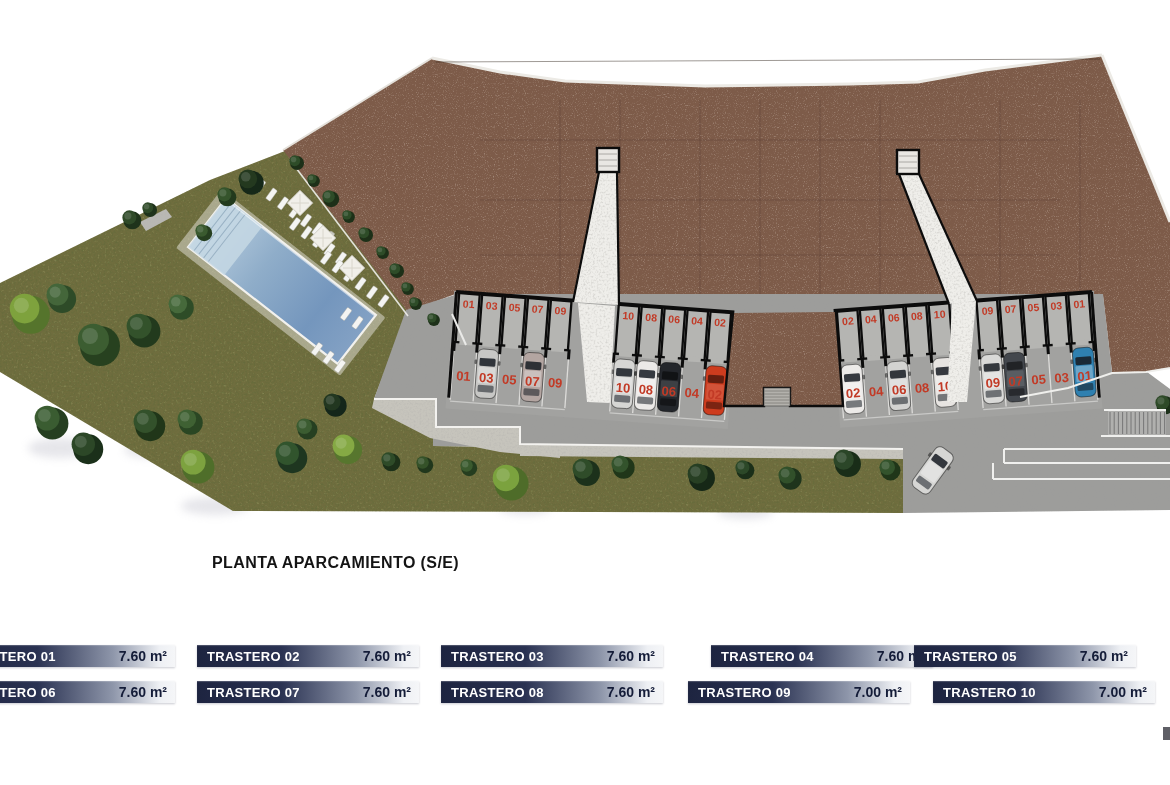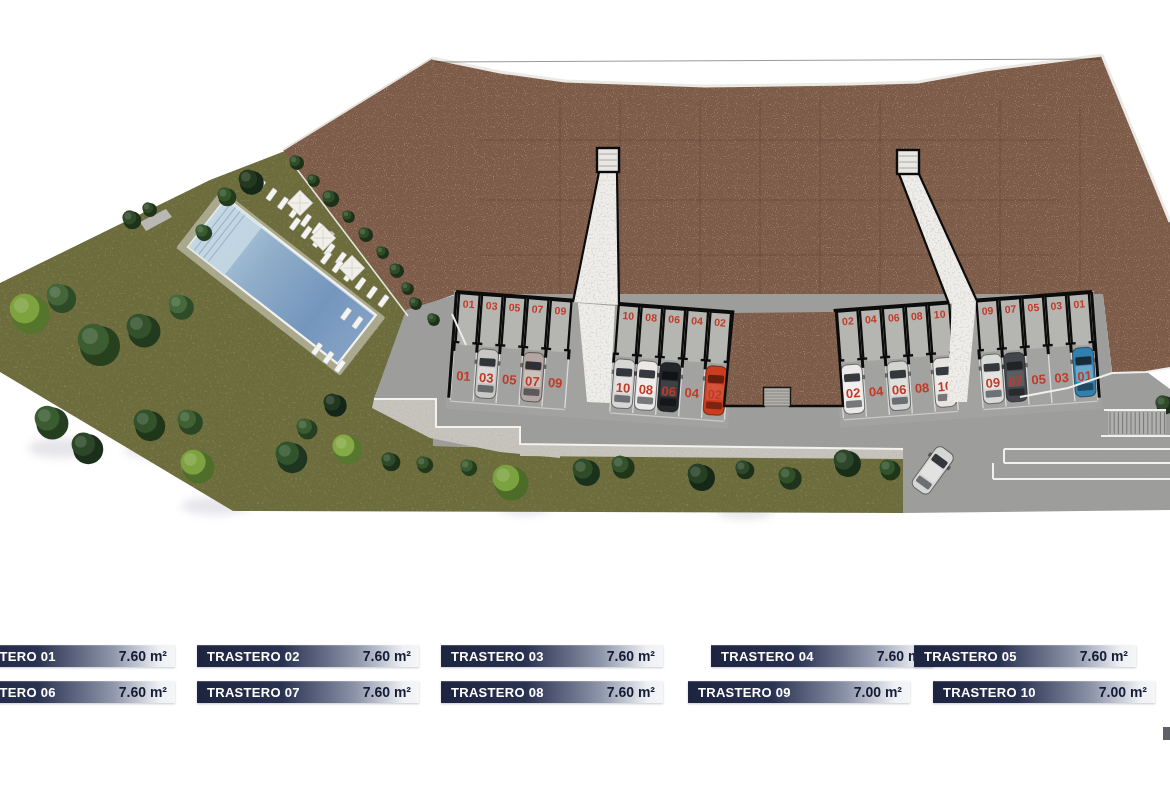--- a/index.html
+++ b/index.html
@@ -643,20 +643,21 @@
         <g>
           <rect x="922.5" y="446" width="21" height="49" rx="6" fill="#d6d6d4" stroke="rgba(0,0,0,.45)" stroke-width="1"></rect>
           <rect x="925" y="455" width="16" height="8" rx="1.5" fill="#161b22" opacity="0.85"></rect>
           <rect x="924.5" y="464" width="17" height="16" rx="1" fill="#ffffff" opacity="0.3"></rect>
           <rect x="925" y="482" width="16" height="7" rx="1.5" fill="#161b22" opacity="0.55"></rect>
           <rect x="920" y="457" width="2.6" height="4.5" rx="1" fill="rgba(40,40,40,.6)"></rect>
           <rect x="943.4" y="457" width="2.6" height="4.5" rx="1" fill="rgba(40,40,40,.6)"></rect>
         </g>
       </g>
     </svg>
+  <div class="plan-title">PLANTA APARCAMIENTO (S/E)</div>
   <div class="legend">
       <div class="bar" style="left: -47px; top: 645px;">
         <span class="lbl">TRASTERO 01</span>
         <span class="val">7.60 m²</span>
       </div>
       <div class="bar" style="left: 197px; top: 645px;">
         <span class="lbl">TRASTERO 02</span>
         <span class="val">7.60 m²</span>
       </div>
       <div class="bar" style="left: 441px; top: 645px; text-align: right;">

